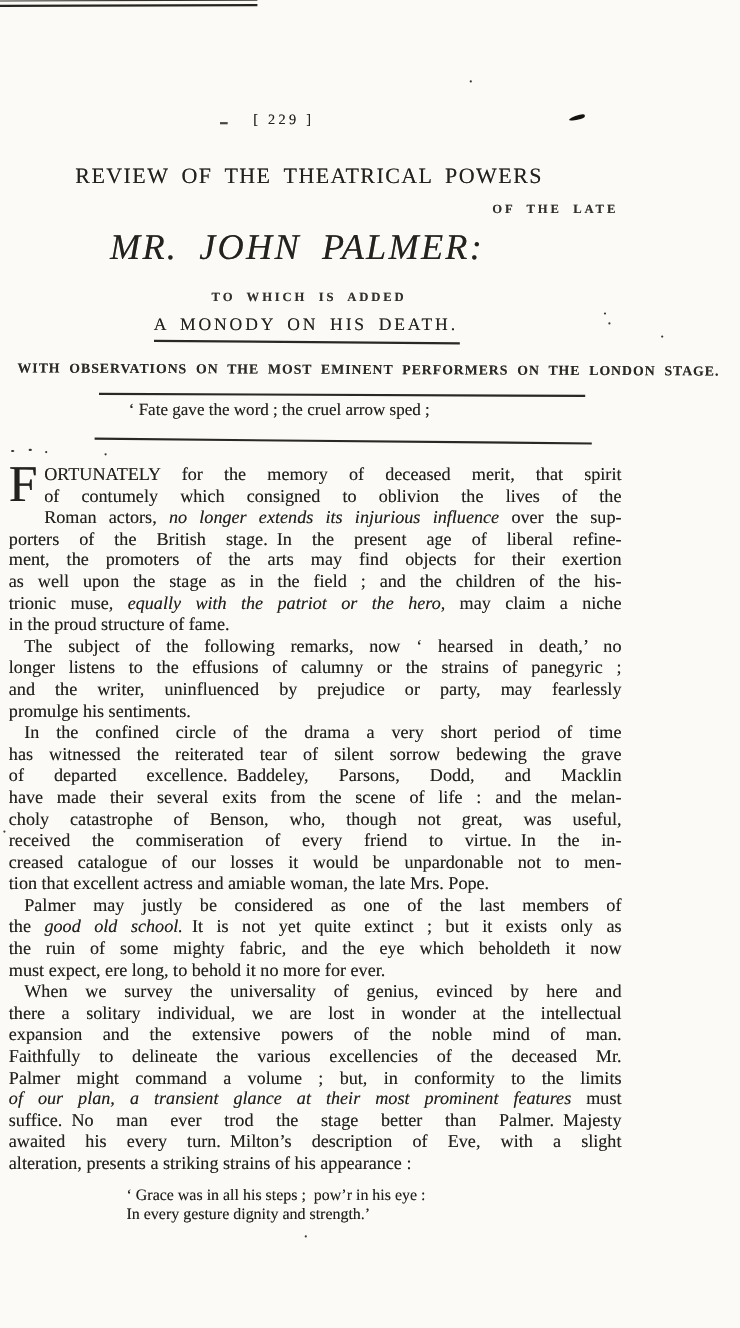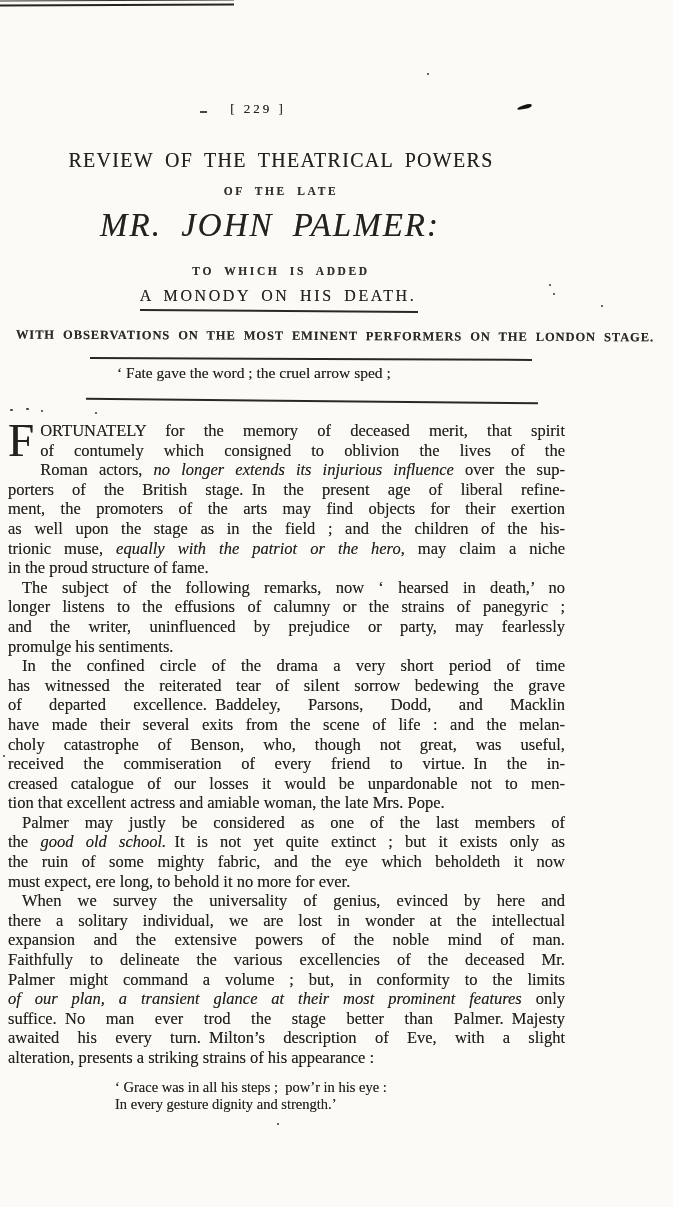--- a/index.html
+++ b/index.html
@@ -13,21 +13,21 @@
     color: var(--ink, #24221e);
     font-family: "Liberation Serif", serif;
     overflow: hidden;
     text-shadow: 0 0 0.5px rgba(40,38,33,0.55);
   }
 
   
   .hdr { position: absolute; left: 0; width: 562px; text-align: center; white-space: nowrap; }
   .pagenum   { top: 101px; width: 516px; font-size: 13px; letter-spacing: 3px; }
   .title     { top: 149px; font-size: 20px; letter-spacing: 1.3px; word-spacing: 5px; }
-  .ofthelate { top: 185px; font-size: 11.5px; letter-spacing: 2.6px; word-spacing: 5px; font-weight: bold; color:#33302b; }
+  .ofthelate { top: 185px; font-size: 11.5px; letter-spacing: 2.6px; word-spacing: 5px; font-weight: bold; color:#33302b;text-align:right; }
   .subjname  { top: 207px; width: 540px; font-size: 33px; font-style: italic; letter-spacing: 2px; word-spacing: 9px; }
   .added     { top: 265px; font-size: 11.5px; letter-spacing: 2.6px; word-spacing: 5px; font-weight: bold; color:#33302b; }
   .monody    { top: 287px; width: 556px; font-size: 16px; letter-spacing: 2.6px; word-spacing: 4px; }
   .observation {
     top: 329px; left: 2px; width: 666px;
     font-size: 12.5px; letter-spacing: 0.9px; word-spacing: 4px;
     transform: rotate(0.25deg); font-weight: bold; color:#2c2a25;
   }
 
   
@@ -138,21 +138,21 @@
           <div class="tline"><span>the </span><span class="st-i">good old school.</span><span> It is not yet quite extinct ; but it exists only as</span></div>
           <div class="tline">the ruin of some mighty fabric, and the eye which beholdeth it now</div>
           <div class="tline tline-last">must expect, ere long, to behold it no more for ever.</div>
         </div>
         <div class="para">
           <div class="tline tline-indent">When we survey the universality of genius, evinced by here and</div>
           <div class="tline">there a solitary individual, we are lost in wonder at the intellectual</div>
           <div class="tline">expansion and the extensive powers of the noble mind of man.</div>
           <div class="tline">Faithfully to delineate the various excellencies of the deceased Mr.</div>
           <div class="tline">Palmer might command a volume ; but, in conformity to the limits</div>
-          <div class="tline"><span class="st-i">of our plan, a transient glance at their most prominent features</span><span> only</span></div>
+          <div class="tline"><span class="st-i">of our plan, a transient glance at their most prominent features</span><span> must</span></div>
           <div class="tline">suffice. No man ever trod the stage better than Palmer. Majesty</div>
           <div class="tline">awaited his every turn. Milton’s description of Eve, with a slight</div>
           <div class="tline tline-last">alteration, presents a striking strains of his appearance :</div>
         </div>
       </div>
     <div class="quote">
         <div class="tline">‘ Grace was in all his steps ; pow’r in his eye :</div>
         <div class="tline tline-last">In every gesture dignity and strength.’</div>
       </div>
   </div>

